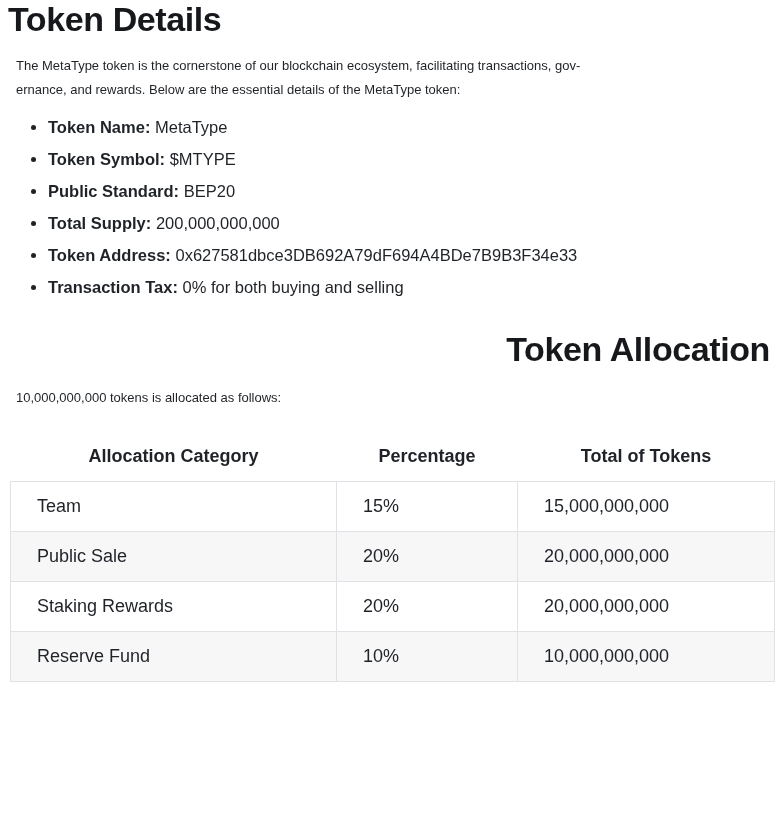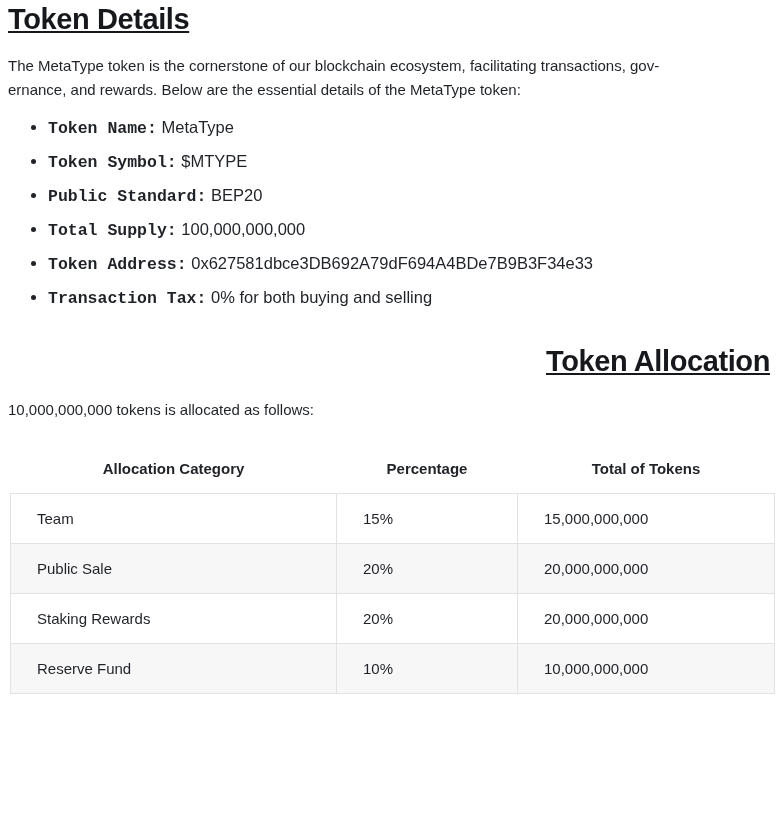--- a/index.html
+++ b/index.html
@@ -16,46 +16,45 @@
     height: 816px;
     overflow: hidden;
     background: var(--page-bg);
     color: var(--body-color);
     font-family: "Liberation Sans", sans-serif;
   }
   .doc { padding: 0 7px 0 8px; }
 
   .heading {
     margin: 0 0 16px 0;
-    font-size: 29px;
+    font-size: 34px;
     line-height: 38px;
     font-weight: 700;
     letter-spacing: -0.4px;
     color: var(--heading-color);
-    text-decoration: underline;
   }
   .heading.second { margin-top: 31px; margin-bottom: 18px; text-align: right; }
 
-  .para { margin: 0; font-size: 15px; line-height: 24px; }
+  .para { margin: 8px; font-size: 13px; line-height: 24px; }
   .pline { display: block; }
 
   .details-list {
     margin: 13px 0 0 0;
     padding-left: 40px;
     font-size: 16.5px;
   }
   .details-list li { margin-bottom: 8px; line-height: 24px; }
-  .details-list strong { font-weight: 700; font-family: Liberation Mono, monospace; }
+  .details-list strong { font-weight: 700; }
 
   table.alloc-table {
     border-collapse: collapse;
     table-layout: fixed;
     width: 764px;
     margin: 24px 0 0 2px;
-    font-size: 15px;
+    font-size: 18px;
     color: var(--body-color);
   }
   col.col-cat { width: 326px; }
   col.col-pct { width: 181px; }
   col.col-num { width: 257px; }
   .alloc-table thead th {
     padding: 13px 16px 15px 16px;
     text-align: center;
     font-weight: 700;
     border: none;
@@ -79,21 +78,21 @@
 
   <p class="para">
     <span class="pline">The MetaType token is the cornerstone of our blockchain ecosystem, facilitating transactions, gov-</span>
     <span class="pline">ernance, and rewards. Below are the essential details of the MetaType token:</span>
   </p>
 
   <ul class="details-list" id="details-list">
       <li><strong>Token Name:</strong> <span>MetaType</span></li>
       <li><strong>Token Symbol:</strong> <span>$MTYPE</span></li>
       <li><strong>Public Standard:</strong> <span>BEP20</span></li>
-      <li><strong>Total Supply:</strong> <span>100,000,000,000</span></li>
+      <li><strong>Total Supply:</strong> <span>200,000,000,000</span></li>
       <li><strong>Token Address:</strong> <span>0x627581dbce3DB692A79dF694A4BDe7B9B3F34e33</span></li>
       <li><strong>Transaction Tax:</strong> <span>0% for both buying and selling</span></li>
     </ul>
 
   <h1 class="heading second">Token Allocation</h1>
 
   <p class="para">
     <span class="pline">10,000,000,000 tokens is allocated as follows:</span>
   </p>
 

